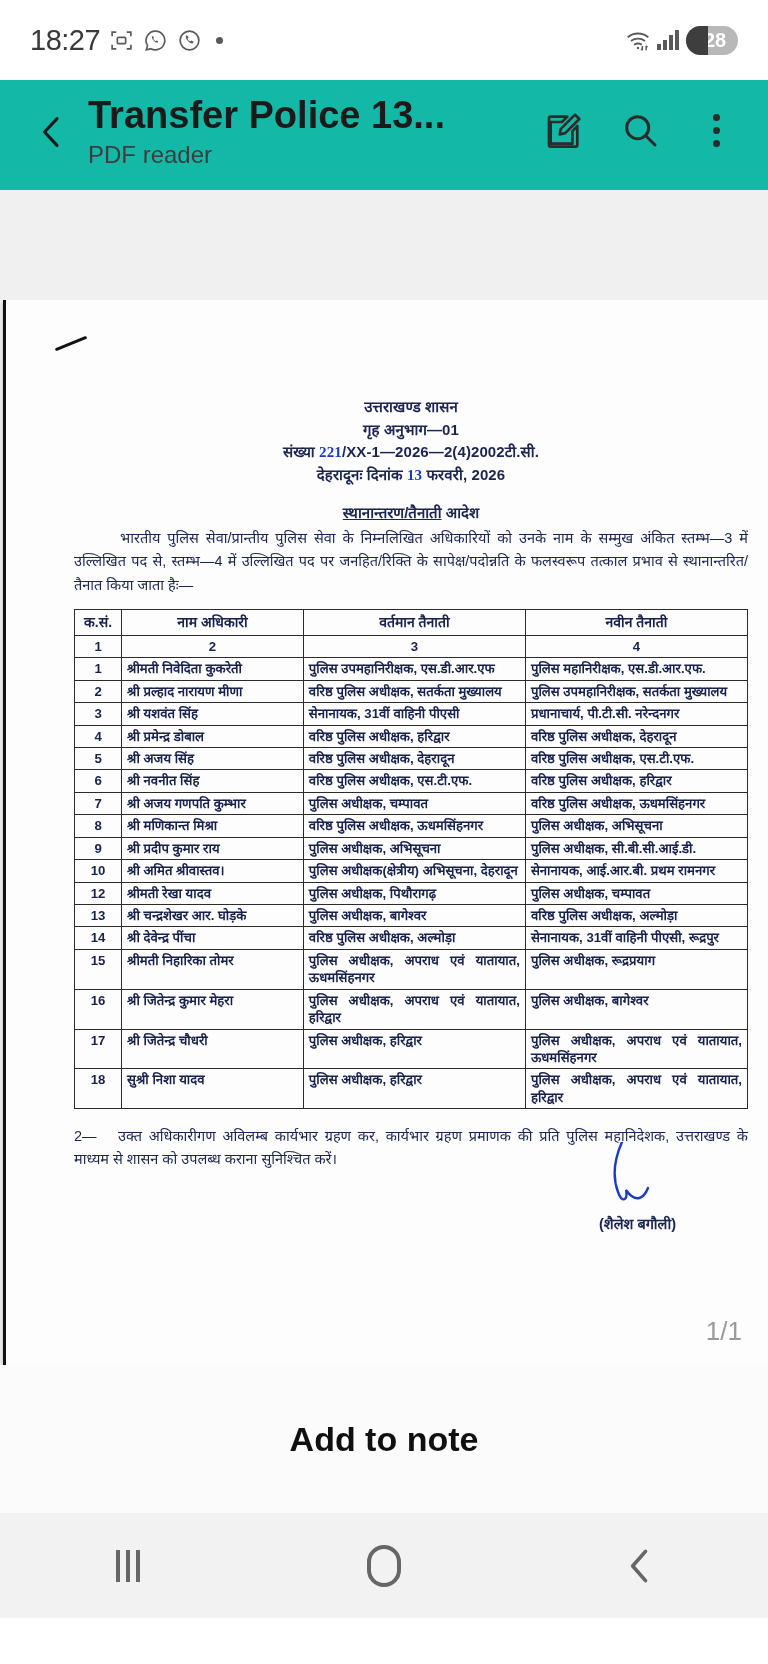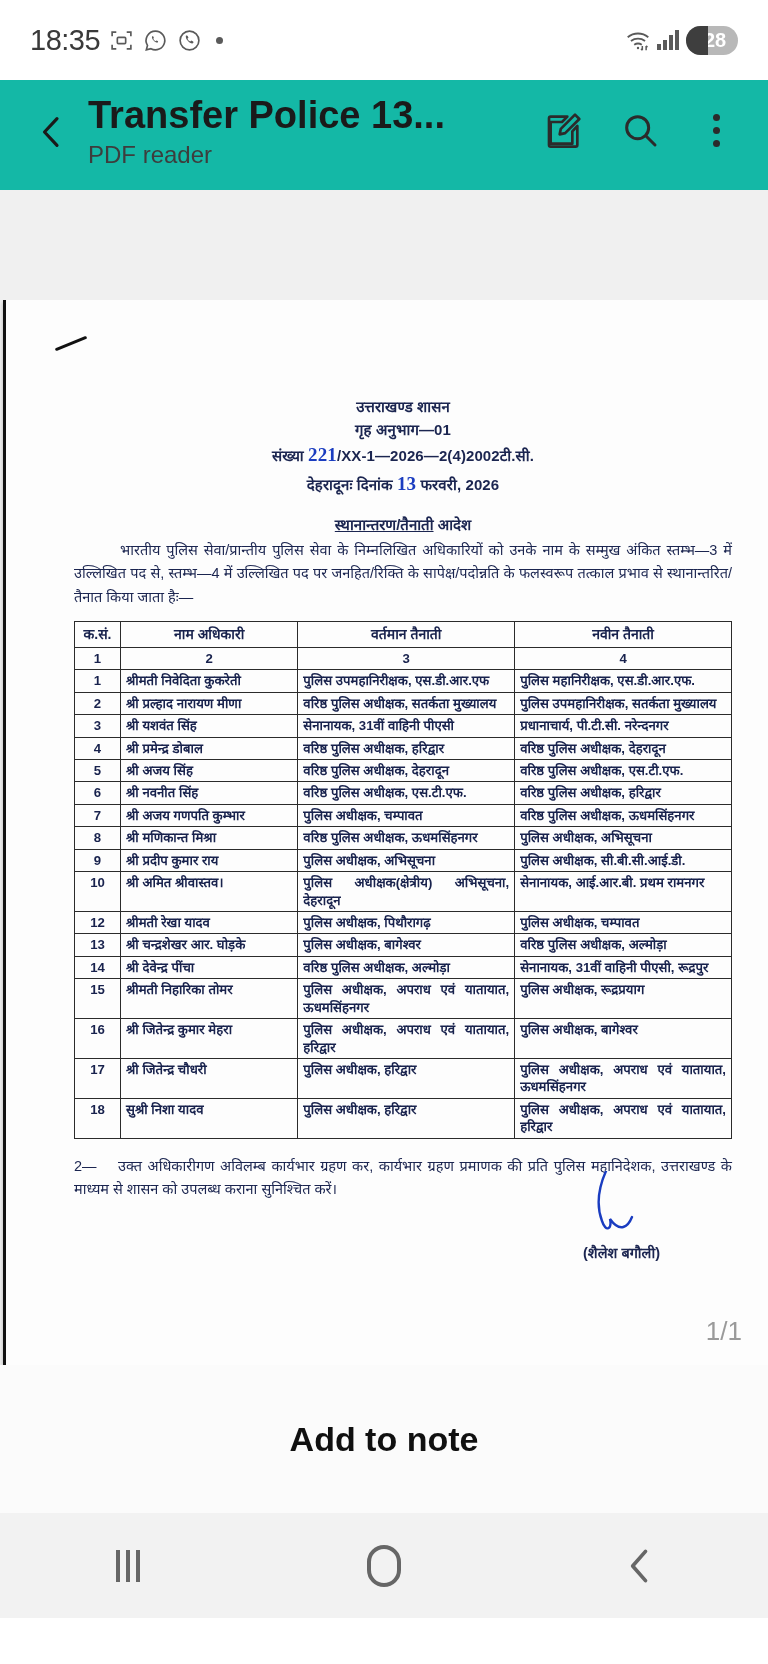--- a/index.html
+++ b/index.html
@@ -78,27 +78,27 @@
     box-shadow:0 2px 4px rgba(0,0,0,.25);
     padding:0;
     overflow:hidden;
   }
   .pen-mark{
     position:absolute; left:48px; top:42px;
     width:34px; height:3px; background:#111;
     transform:rotate(-22deg); border-radius:2px;
   }
   .doc-inner{
-    padding:96px 36px 0 68px;
+    padding:96px 20px 0 68px;
     font-family:"Liberation Sans", sans-serif;
     color:#15204a;
   }
   .hdr{ text-align:center; line-height:1.5; }
   .hdr div{ font-size:15px; font-weight:600; letter-spacing:.1px; color:#1b2550;}
-  .hw{ color:#1a3cc0; font-weight:700; font-size:19px; font-family:"Liberation Serif", serif; }
+  .hw{ color:#1a3cc0; font-weight:700; font-size:15px; font-family:"Liberation Serif", serif; }
   .ordertitle{
     text-align:center; font-size:15px; font-weight:700; margin-top:16px;
     color:#1b2550;
   }
   .ordertitle .u{ text-decoration:underline; }
   .intro{
     margin-top:5px; font-size:14.5px; line-height:1.62;
     text-align:justify; text-justify:inter-word; color:#1b2550;
   }
   .intro .ind{ display:inline-block; width:46px; }
@@ -157,21 +157,21 @@
   .nav-btn{ width:120px;height:70px; display:flex;align-items:center;justify-content:center;}
   .recents{ display:flex; gap:6px; }
   .recents i{ display:block; width:4px; height:32px; background:#666; }
   .homec{ width:34px;height:42px;border:4px solid #666; border-radius:18px;}
 </style>
 </head>
 <body>
 
 <div class="statusbar">
   <div class="sb-left">
-    <span class="sb-time">18:35</span>
+    <span class="sb-time">18:27</span>
     <span class="sb-icn">
       <svg viewBox="0 0 24 24" width="25" height="25" fill="none" stroke="#5a5a5a" stroke-width="1.6">
         <path d="M3 8V4h4M21 8V4h-4M3 16v4h4M21 16v4h-4"></path>
         <rect x="8" y="9" width="8" height="6" rx="1"></rect>
       </svg>
     </span>
     <span class="sb-icn">
       <svg viewBox="0 0 24 24" width="25" height="25" fill="none" stroke="#5a5a5a" stroke-width="1.6">
         <path d="M12 3a9 9 0 0 0-7.7 13.7L3.2 21l4.4-1.1A9 9 0 1 0 12 3z"></path>
         <path d="M8.6 8.4c.3-.6 1.2-.5 1.4 0l.5 1.2-.7.8c.5 1 1.3 1.8 2.3 2.3l.8-.7 1.2.5c.5.2.6 1.1 0 1.4-1.6.9-5.9-2.9-5.5-5.5z" fill="#5a5a5a" stroke="none"></path>

